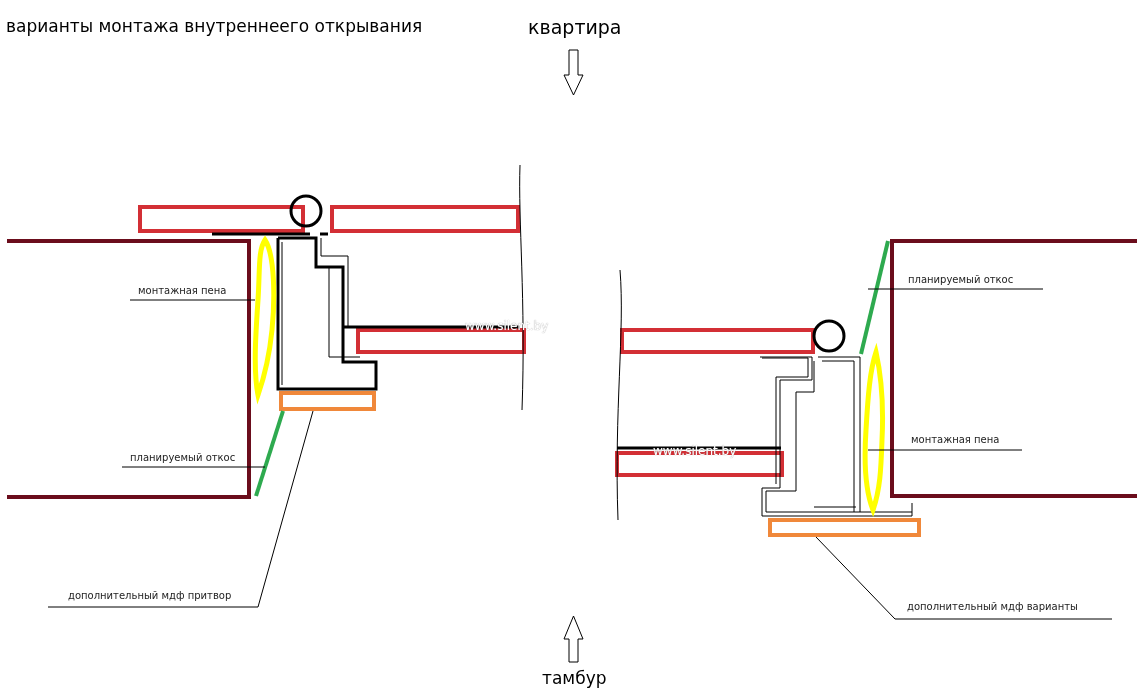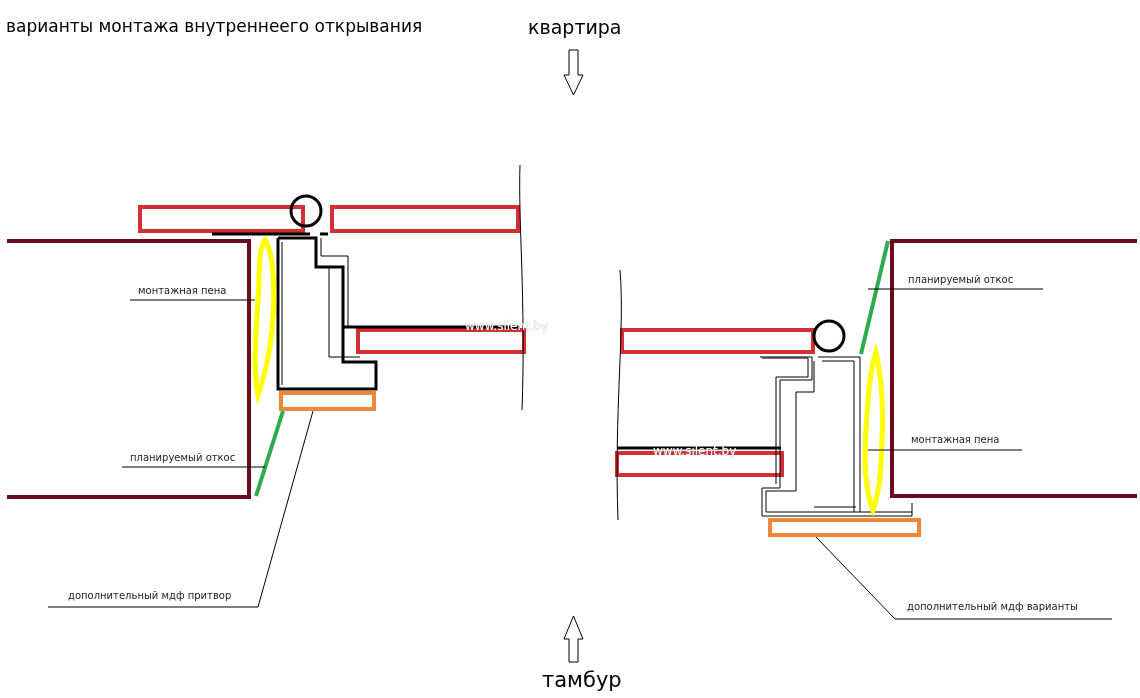--- a/index.html
+++ b/index.html
@@ -1,19 +1,19 @@
 <!DOCTYPE html>
 <html><head>
 <meta charset="utf-8">
 <style>
   html, body { margin:0; padding:0; background:#ffffff; }
   body { width:1140px; height:698px; position:relative; overflow:hidden; font-family:"DejaVu Sans", sans-serif; }
   .title { position:absolute; left:6px; top:16px; font-size:17px; color:#000; white-space:nowrap; font-family:"DejaVu Sans", sans-serif; }
   .top-label { position:absolute; left:528px; top:16px; font-size:19px; color:#000000; }
-  .bottom-label { position:absolute; left:542px; top:668px; font-size:21px; color:#000; }
+  .bottom-label { position:absolute; left:542px; top:668px; font-size:17px; color:#000; }
   .note { position:absolute; font-size:10px; color:#222; white-space:nowrap; }
   .wm { position:absolute; font-size:12px; color:#ffffff; white-space:nowrap; text-shadow:0 0 1px #888;margin-left:36px; }
   svg { position:absolute; left:0; top:0; }
 </style>
 </head>
 <body>
 
 <div class="title">варианты монтажа внутреннеего открывания</div>
 <div class="top-label">квартира</div>
 <div class="bottom-label">тамбур</div>

